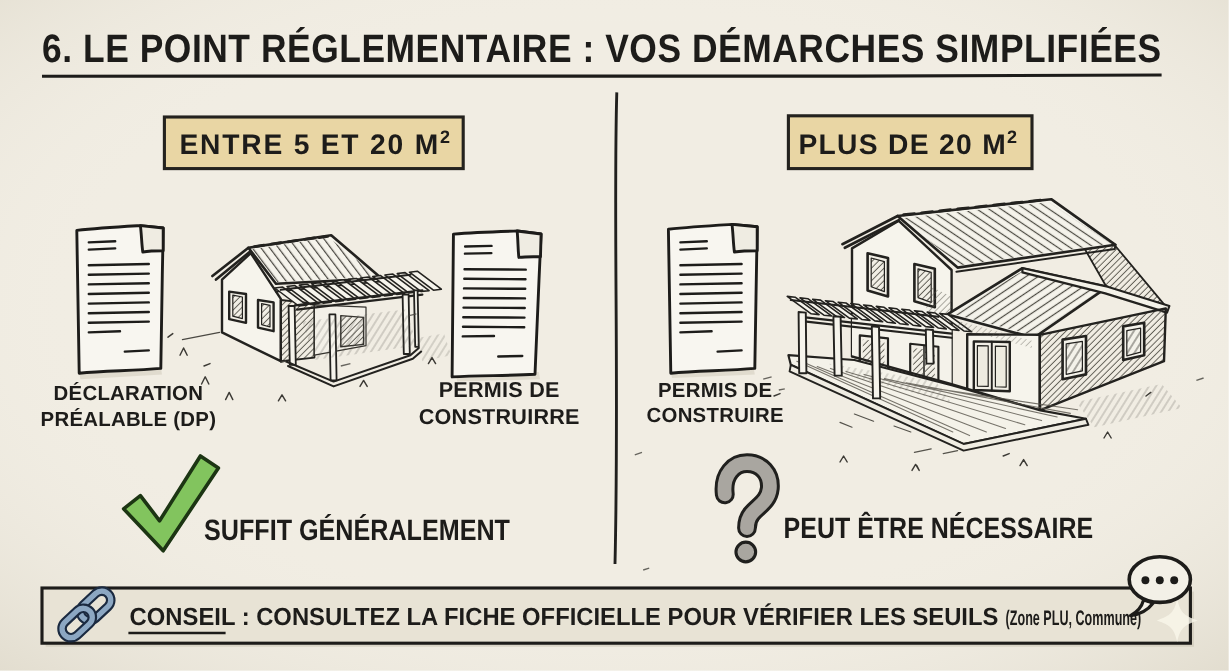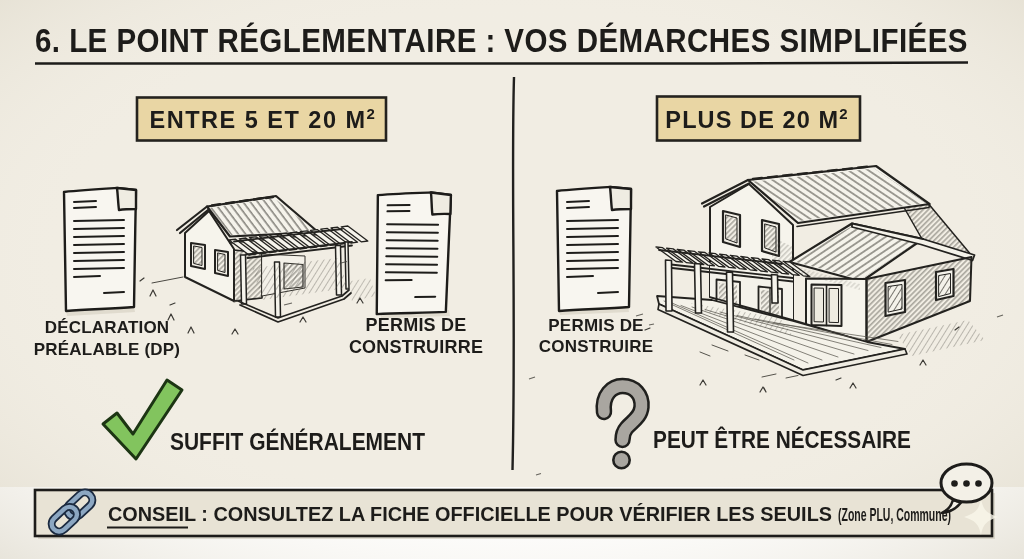--- a/index.html
+++ b/index.html
@@ -1,17 +1,17 @@
 <!DOCTYPE html>
 <html><head>
 <meta charset="utf-8">
 <style>
   html,body{margin:0;padding:0;}
   body{width:1024px;height:559px;overflow:hidden;font-family:"Liberation Sans",sans-serif;}
-  #page{position:relative;width:1024px;height:487px;background:#f1ede3;}
+  #page{position:relative;width:1024px;height:559px;background:#f1ede3;}
   svg text{font-family:"Liberation Sans",sans-serif;font-weight:bold;fill:#1d1c1a;}
 </style>
 </head>
 <body>
 <div id="page">
 <svg width="1024" height="559" viewBox="0 0 1024 559">
 <defs>
   <pattern id="roofL" width="5.8" height="5.8" patternUnits="userSpaceOnUse" patternTransform="rotate(-37)">
     <line x1="3" y1="0" x2="3" y2="5.8" stroke="#45433d" stroke-width="1"></line>
   </pattern>

